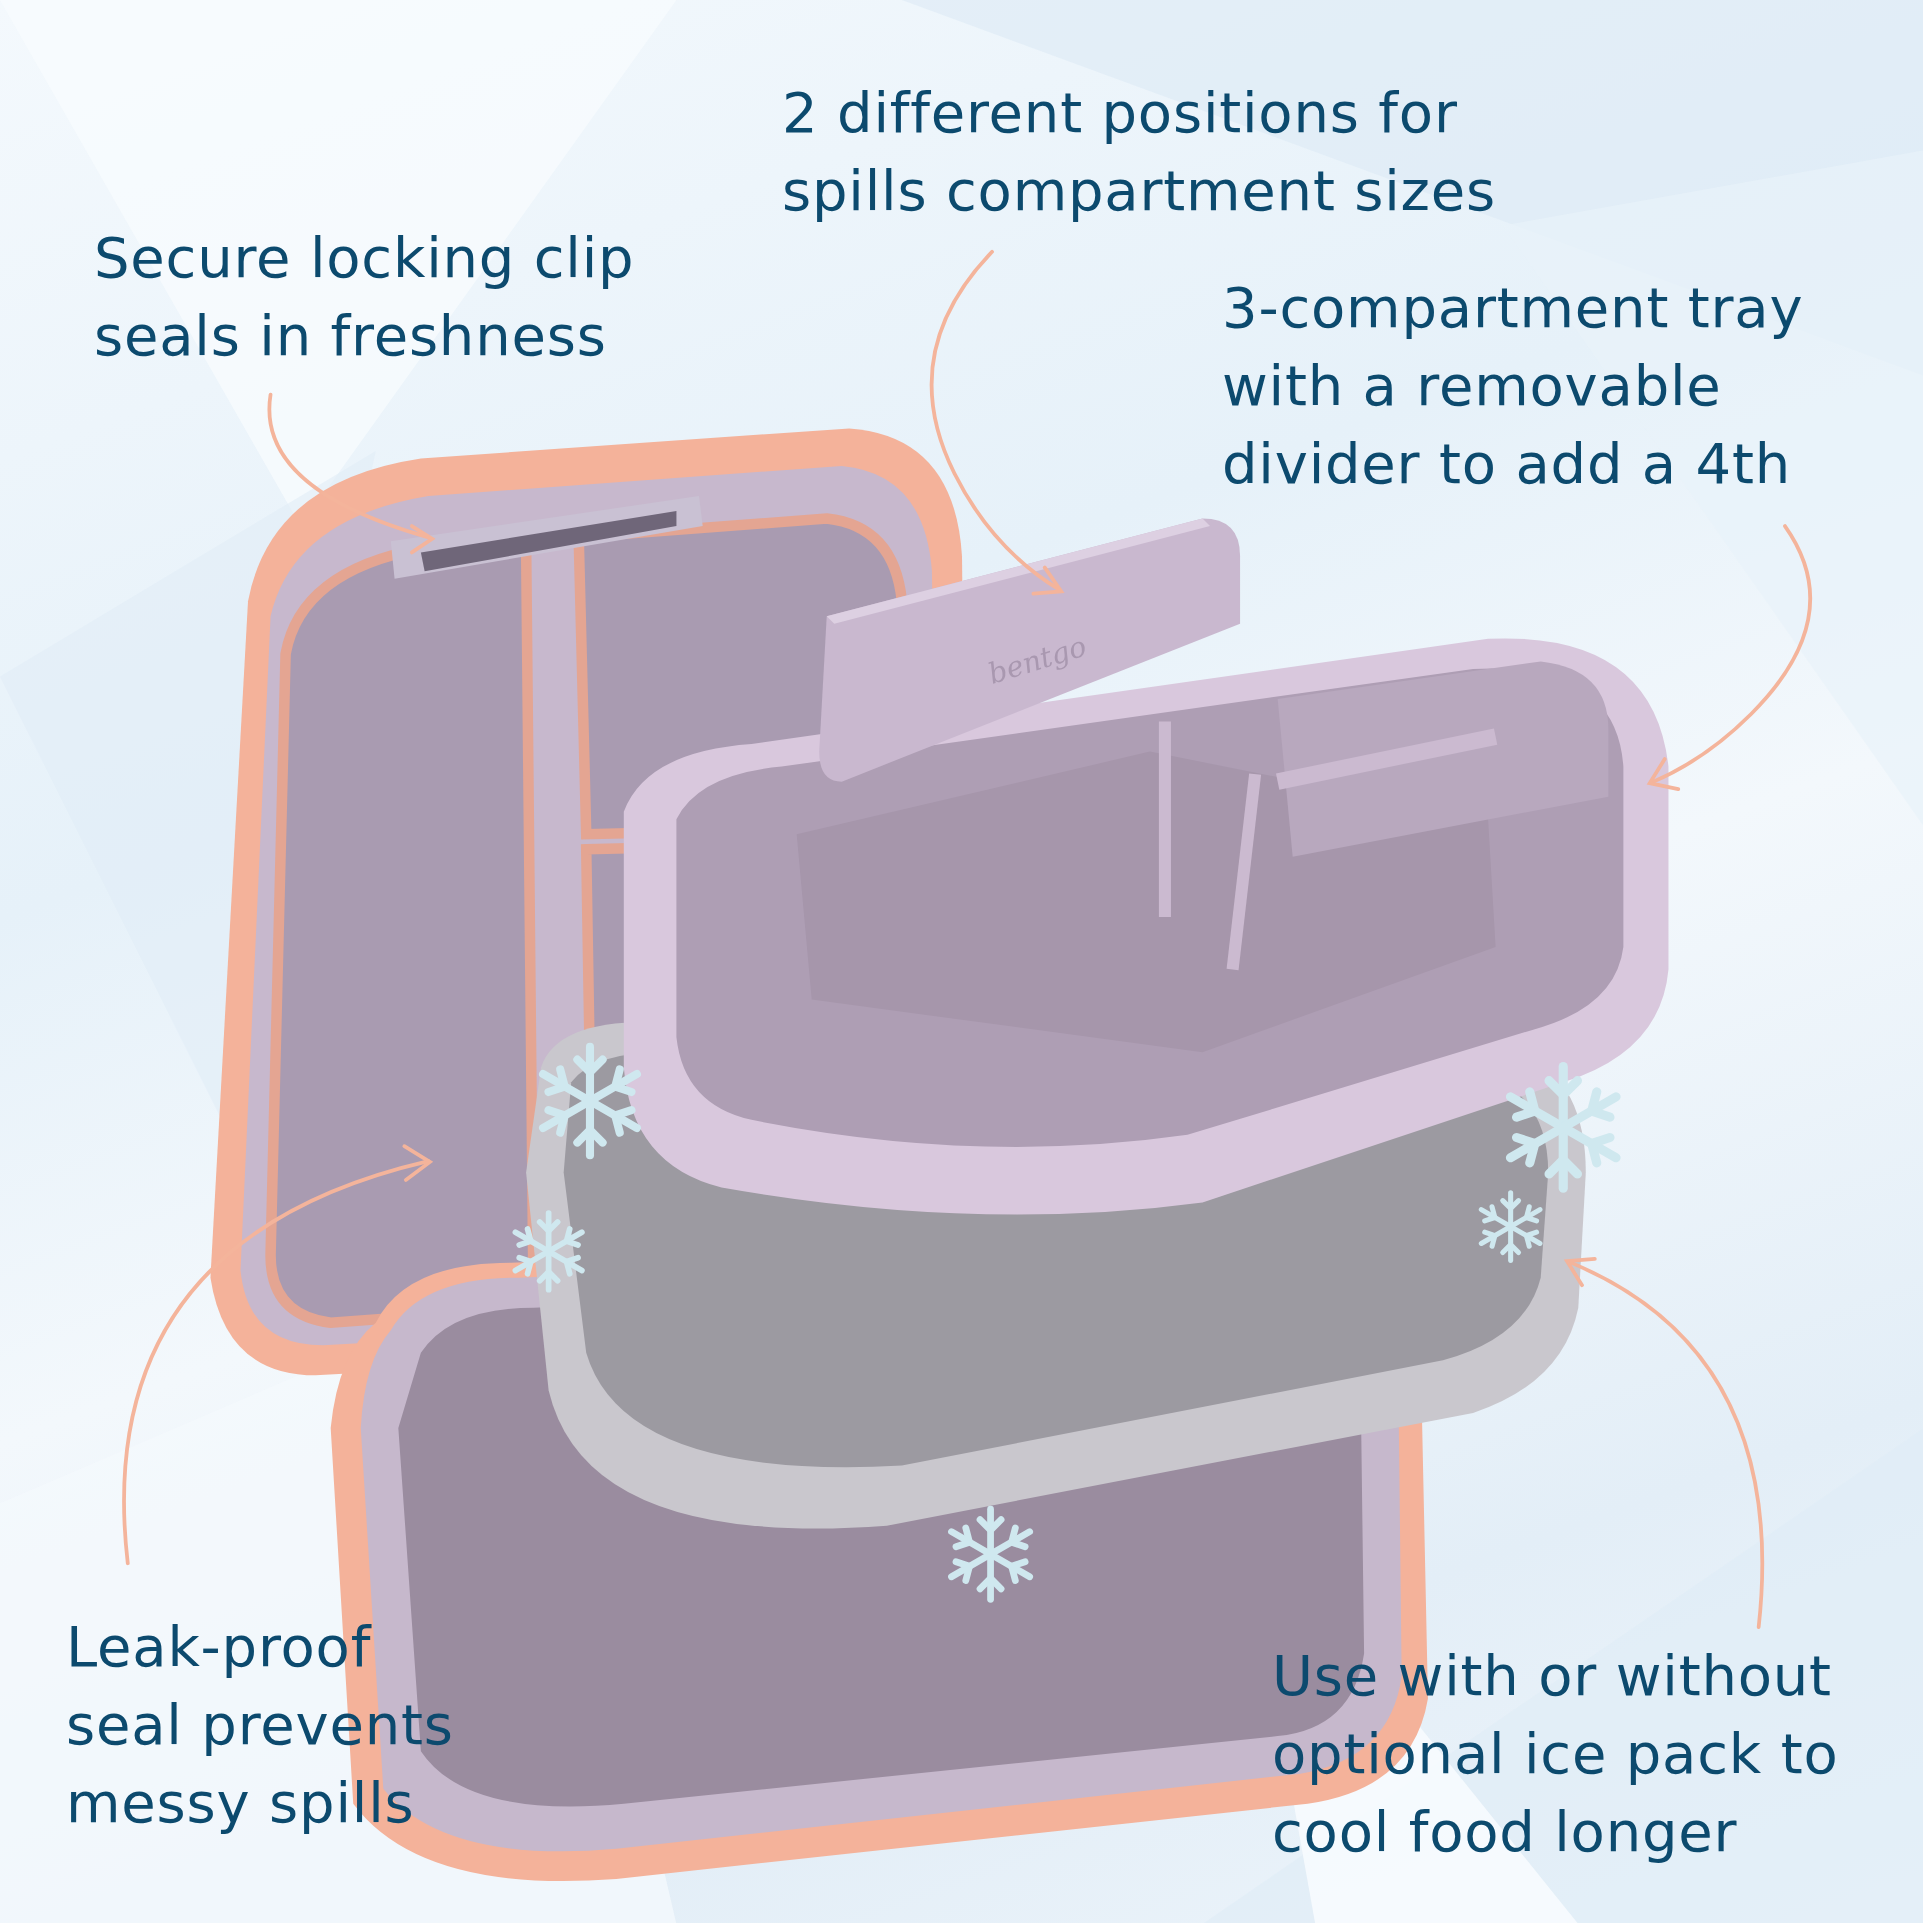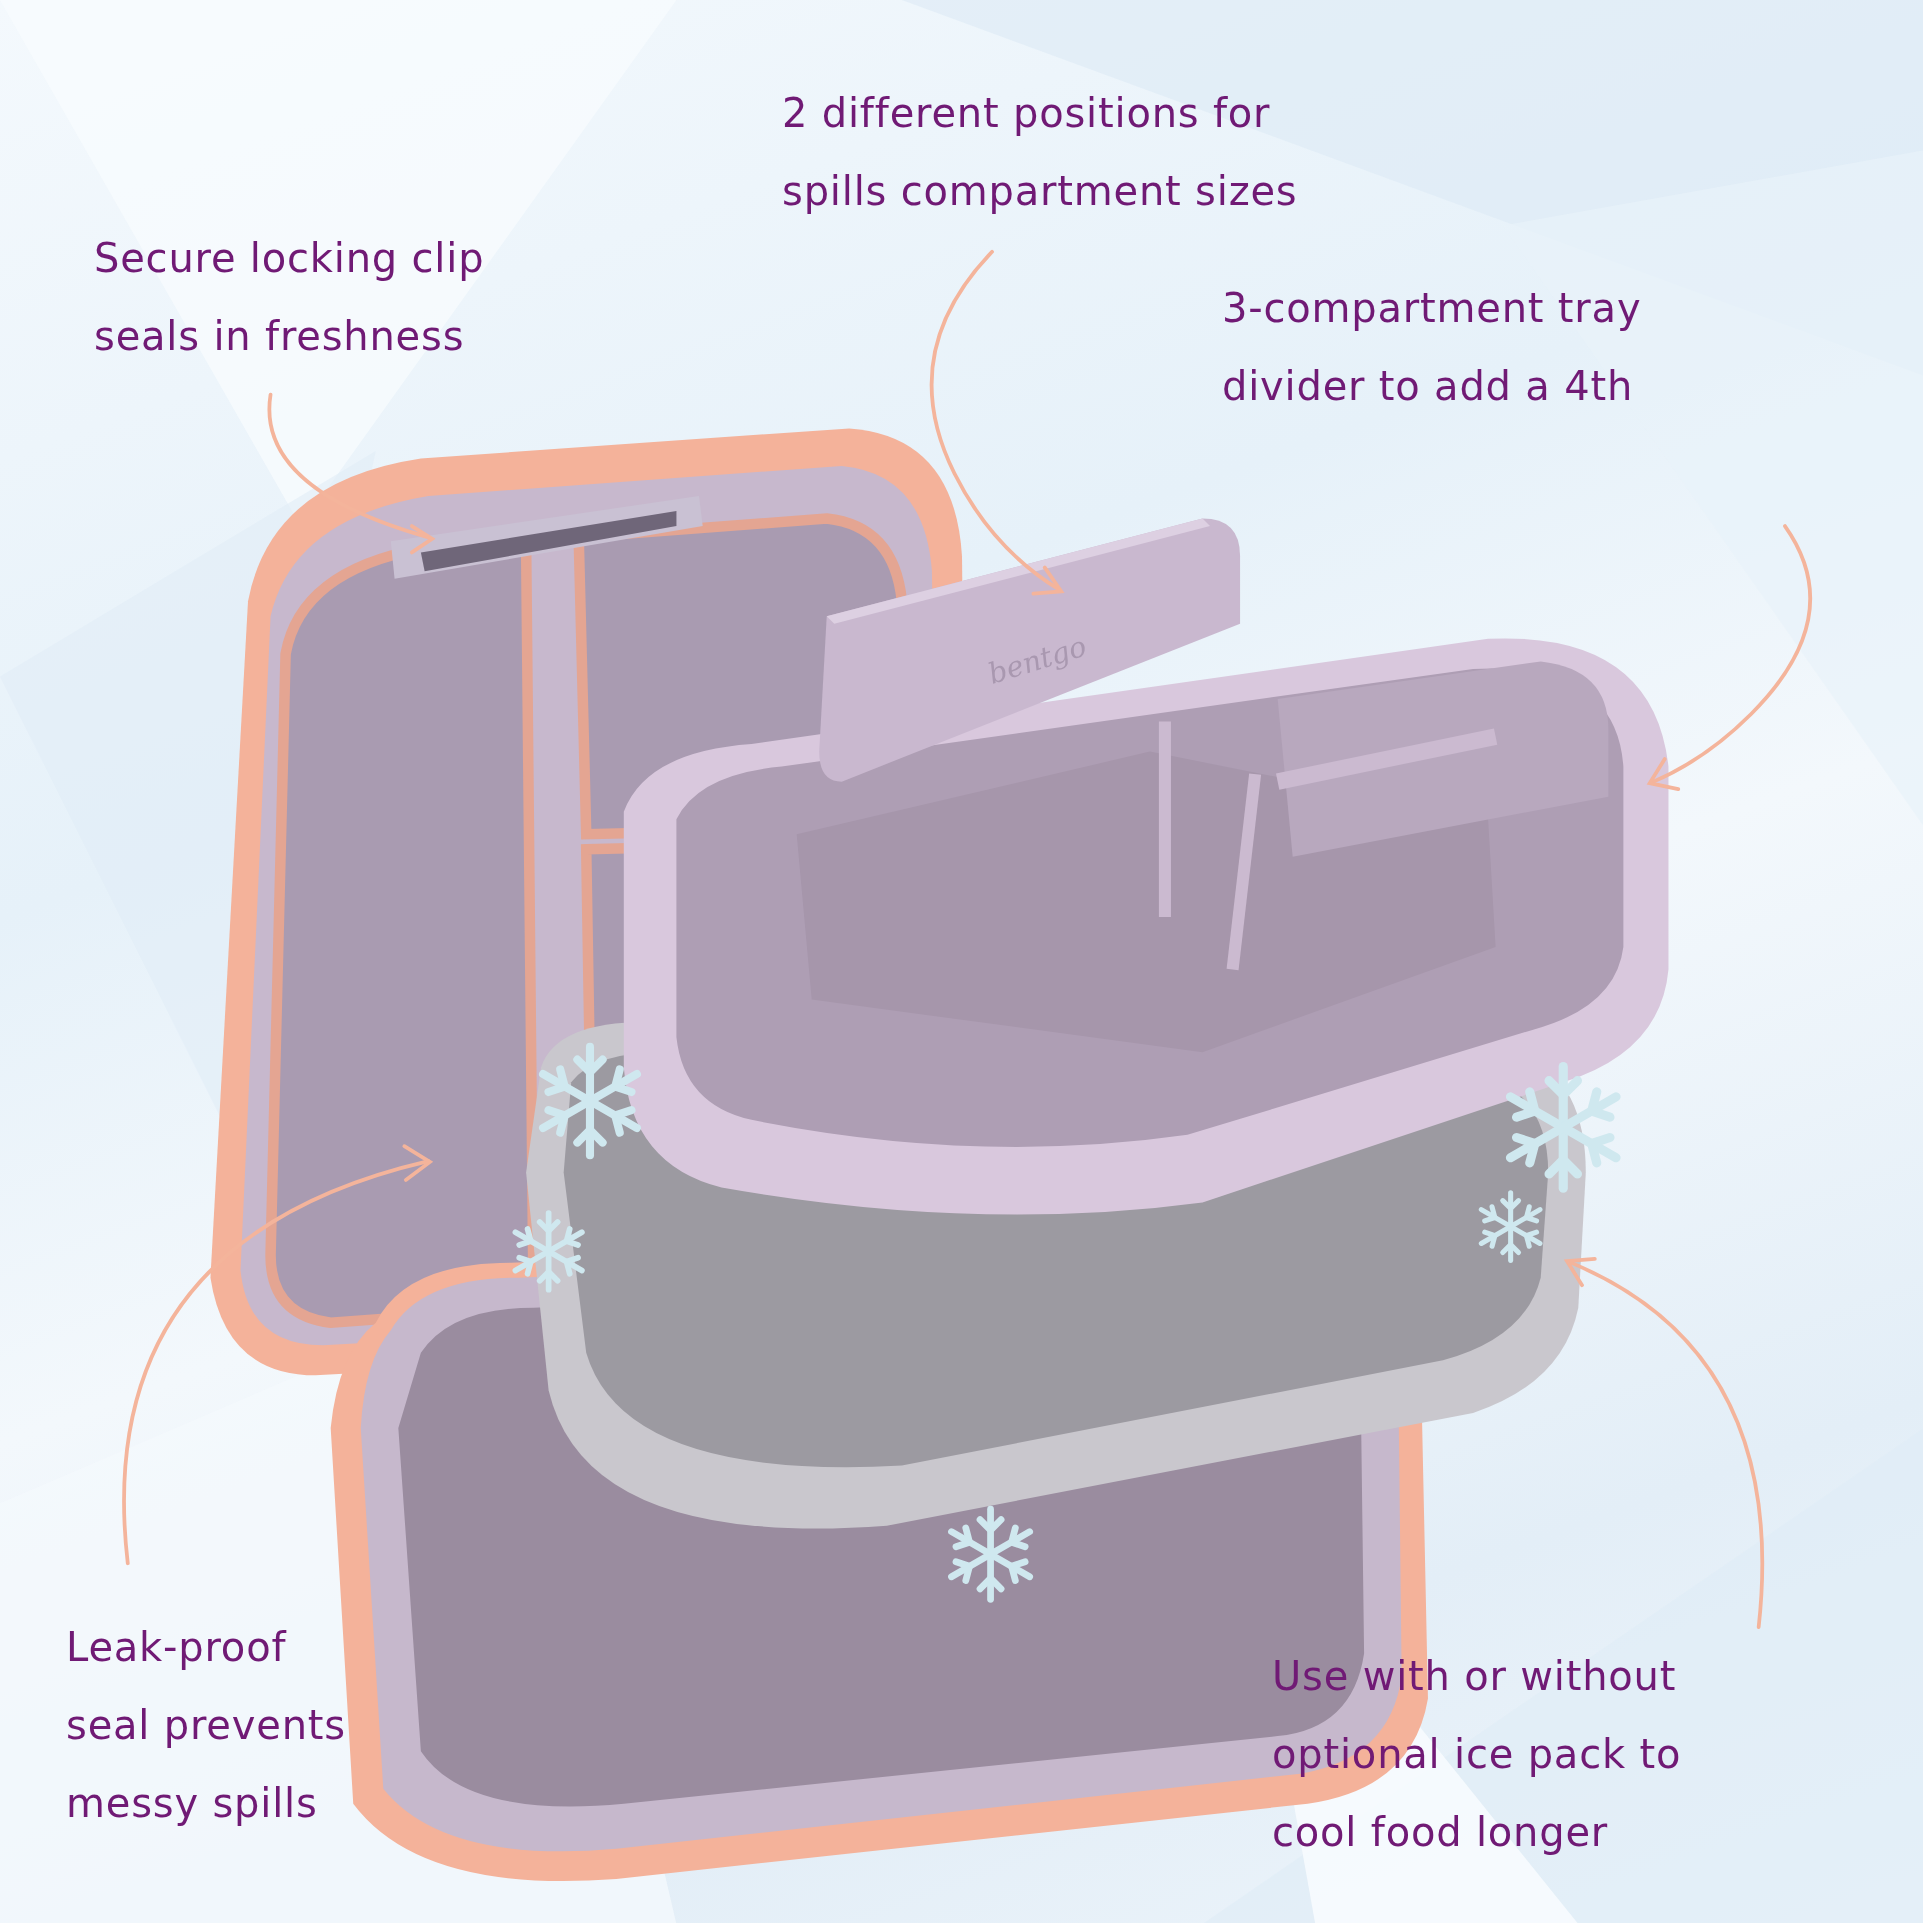--- a/index.html
+++ b/index.html
@@ -1,19 +1,19 @@
 <!DOCTYPE html>
 <html style="font-size:12px"><head>
 <meta charset="utf-8">
 <style>
   html,body{margin:0;padding:0;}
   body{width:1924px;height:1924px;position:relative;overflow:hidden;
     background:linear-gradient(160deg,#f4f9fd 0%,#e6f1f9 35%,#f3f8fc 55%,#e3eef7 80%,#eef5fb 100%);
     font-family:"DejaVu Sans","Liberation Sans",sans-serif;}
-  .callout{position:absolute;color:#701a75;font-size:40px;line-height:78px;letter-spacing:0.8px;font-weight:400;}
+  .callout{position:absolute;color:#0c4a6e;font-size:56px;line-height:78px;letter-spacing:0.8px;font-weight:400;}
   .callout span{display:block;white-space:nowrap;}
   svg.layer{position:absolute;left:0;top:0;}
 </style>
 </head>
 <body>
 
 <svg class="layer" width="1924" height="1924" viewBox="0 0 2560 2560">
   <polygon points="0,0 900,0 400,700" fill="#f7fbfe" opacity="0.8"></polygon>
   <polygon points="1200,0 2560,0 2560,500" fill="#dceaf5" opacity="0.6"></polygon>
   <polygon points="2000,300 2560,200 2560,1100" fill="#e8f2fa" opacity="0.7"></polygon>
@@ -102,20 +102,21 @@
 <div class="callout" style="left:94px;top:219px;">
   <span>Secure locking clip</span>
   <span>seals in freshness</span>
 </div>
 <div class="callout" style="left:782px;top:74px;">
   <span>2 different positions for</span>
   <span>spills compartment sizes</span>
 </div>
 <div class="callout" style="left:1222px;top:269px;">
   <span>3-compartment tray</span>
+  <span>with a removable</span>
   <span>divider to add a 4th</span>
 </div>
 <div class="callout" style="left:66px;top:1608px;">
   <span>Leak-proof</span>
   <span>seal prevents</span>
   <span>messy spills</span>
 </div>
 <div class="callout" style="left:1256px;top:1637px;margin-left:16px;">
   <span>Use with or without</span>
   <span>optional ice pack to</span>

